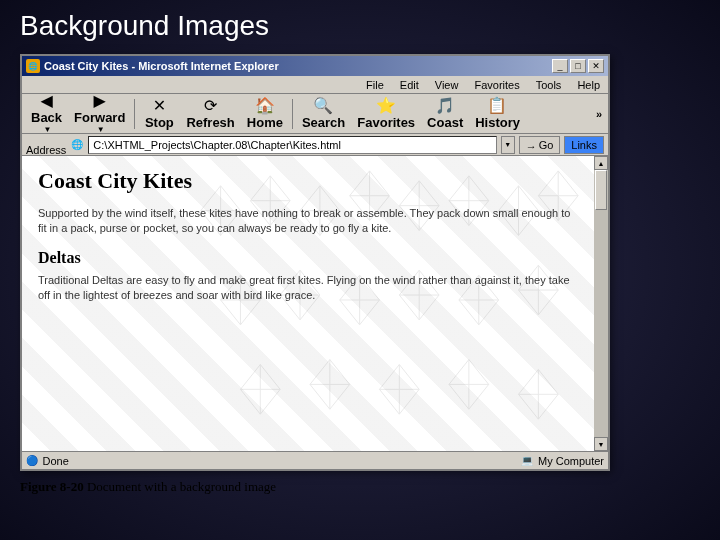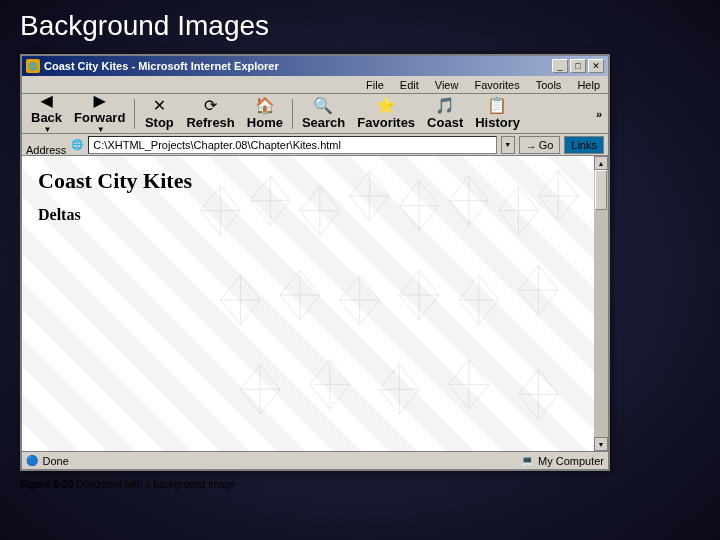--- a/index.html
+++ b/index.html
@@ -229,21 +229,21 @@
       font-family: Tahoma, Arial, sans-serif;
       cursor: pointer;
       display: flex;
       align-items: center;
       gap: 2px;
     }
 
     .links-btn {
       height: 18px;
       padding: 0 6px;
-      background: #0369a1;
+      background: #3b82f6;
       border: 1px solid #808080;
       font-size: 11px;
       font-family: Tahoma, Arial, sans-serif;
       cursor: pointer;
       display: flex;
       align-items: center;
     }
 
     
     .content-area {
@@ -363,22 +363,22 @@
       display: flex;
       align-items: center;
       gap: 4px;
       font-size: 11px;
       font-family: Tahoma, Arial, sans-serif;
     }
 
     
     .figure-caption {
       margin-top: 8px;
-      font-size: 10px;
-      font-family: Liberation Sans, sans-serif;
+      font-size: 13px;
+      font-family: Liberation Serif, serif;
       color: #000;
     }
 
     .figure-caption .fig-num {
       font-weight: bold;
     }
 
     
     .kite-svg-container {
       position: absolute;
@@ -561,22 +561,24 @@
           <line x1="430" y1="230" x2="470" y2="230"></line>
 
           <polygon points="520,215 540,240 520,265 500,240"></polygon>
           <line x1="520" y1="215" x2="520" y2="265"></line>
           <line x1="500" y1="240" x2="540" y2="240"></line>
         </g>
       </svg>
 
       <h2 class="site-title">Coast City Kites</h2>
 
+      <p class="section-text">Supported by the wind itself, these kites have nothing to break or assemble. They pack down small enough to fit in a pack, purse or pocket, so you can always be ready to go fly a kite.</p>
 
       <h3 class="section-title">Deltas</h3>
+      <p class="section-text">Traditional Deltas are easy to fly and make great first kites. Flying on the wind rather than against it, they take off in the lightest of breezes and soar with bird like grace.</p>
     </div>
 
     <div class="scrollbar">
       <div class="scroll-arrow">▲</div>
       <div class="scroll-track">
         <div class="scroll-thumb"></div>
       </div>
       <div class="scroll-arrow">▼</div>
     </div>
   </div>

